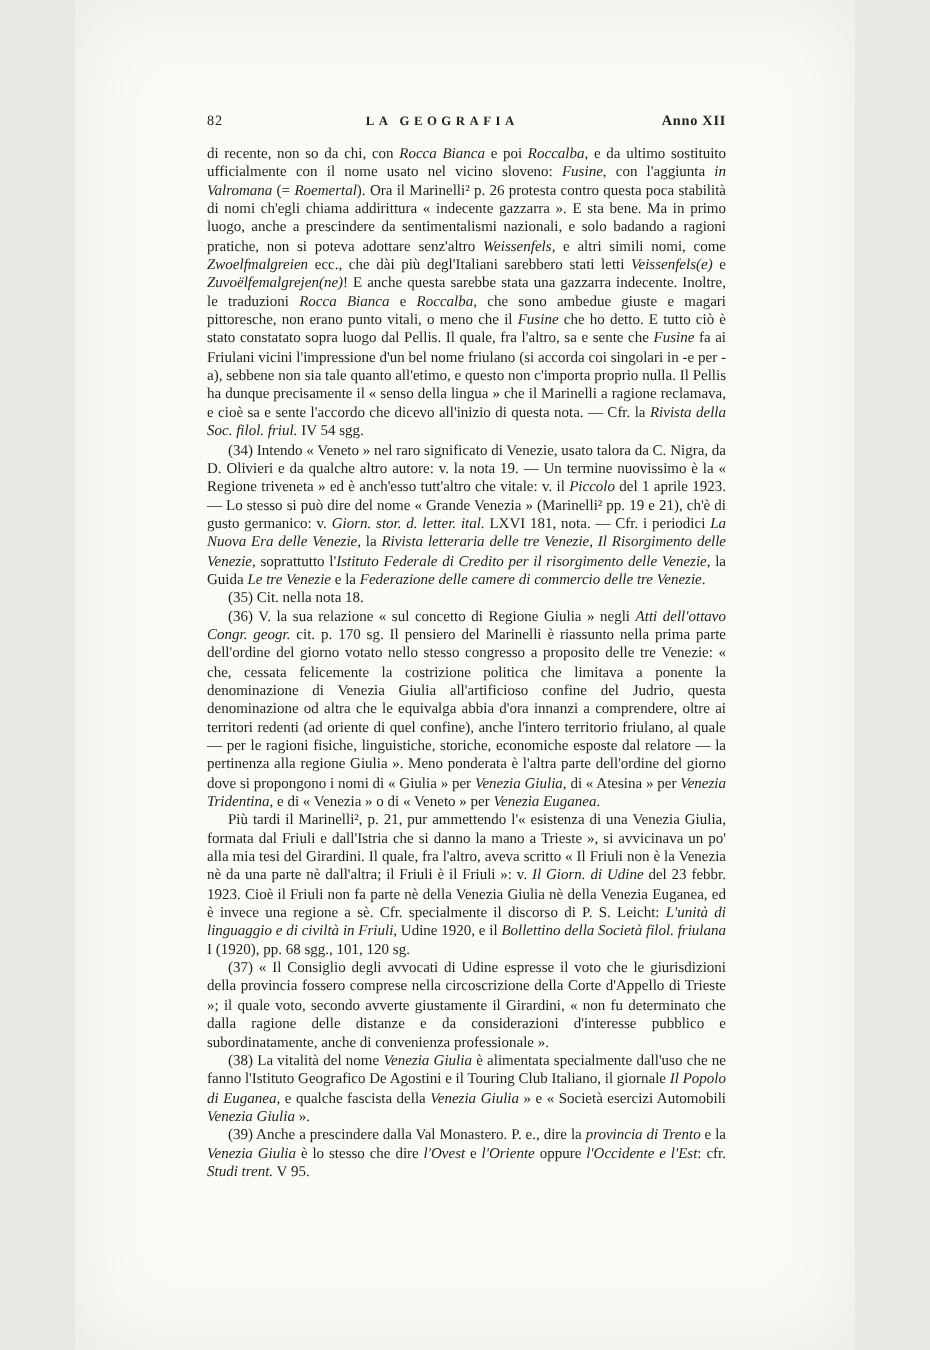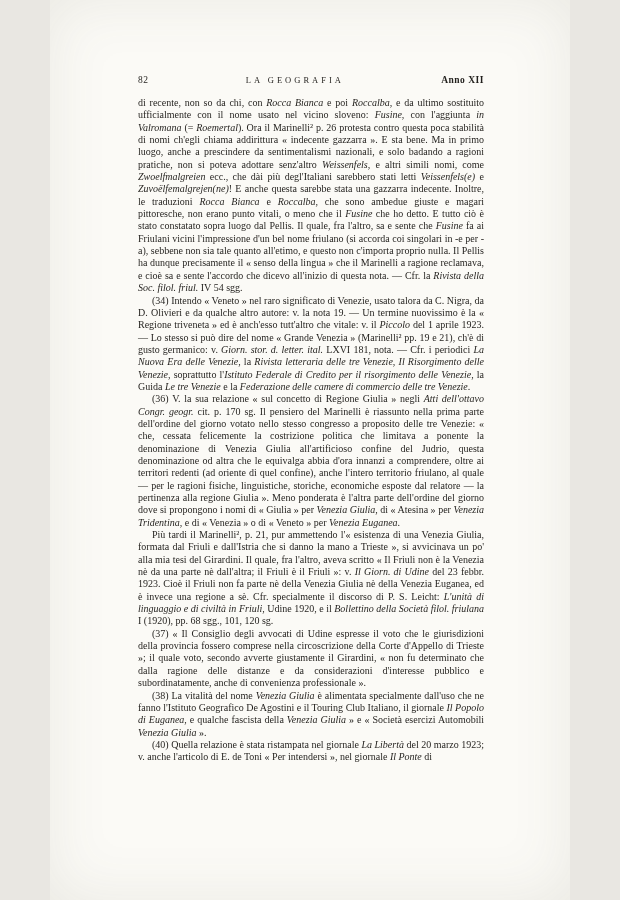--- a/index.html
+++ b/index.html
@@ -26,21 +26,21 @@
     display: flex;
     justify-content: space-between;
     align-items: baseline;
   }
   .page-number {
     font-size: 9.5px;
     letter-spacing: 0.5px;
   }
   .journal-title {
     font-size: 8.5px;
-    font-weight: normal;
+    font-weight: bold;
     letter-spacing: 3px;
   }
   .issue-label {
     font-size: 9.5px;
     letter-spacing: 0.5px;
     font-weight: bold;
   }
   .text-block {
     position: absolute;
     top: 97px;
@@ -68,20 +68,21 @@
 
   <div class="running-head">
     <span class="page-number">82</span>
     <span class="journal-title">LA GEOGRAFIA</span>
     <span class="issue-label">Anno XII</span>
   </div>
 
   <div class="text-block">
     <p class="noindent">di recente, non so da chi, con <i>Rocca Bianca</i> e poi <i>Roccalba</i>, e da ultimo sostituito ufficialmente con il nome usato nel vicino sloveno: <i>Fusine</i>, con l'aggiunta <i>in Valromana</i> (= <i>Roemertal</i>). Ora il Marinelli² p. 26 protesta contro questa poca stabilità di nomi ch'egli chiama addirittura « indecente gazzarra ». E sta bene. Ma in primo luogo, anche a prescindere da sentimentalismi nazionali, e solo badando a ragioni pratiche, non si poteva adottare senz'altro <i>Weissenfels</i>, e altri simili nomi, come <i>Zwoelfmalgreien</i> ecc., che dài più degl'Italiani sarebbero stati letti <i>Veissenfels(e)</i> e <i>Zuvoëlfemalgrejen(ne)</i>! E anche questa sarebbe stata una gazzarra indecente. Inoltre, le traduzioni <i>Rocca Bianca</i> e <i>Roccalba</i>, che sono ambedue giuste e magari pittoresche, non erano punto vitali, o meno che il <i>Fusine</i> che ho detto. E tutto ciò è stato constatato sopra luogo dal Pellis. Il quale, fra l'altro, sa e sente che <i>Fusine</i> fa ai Friulani vicini l'impressione d'un bel nome friulano (si accorda coi singolari in -e per -a), sebbene non sia tale quanto all'etimo, e questo non c'importa proprio nulla. Il Pellis ha dunque precisamente il « senso della lingua » che il Marinelli a ragione reclamava, e cioè sa e sente l'accordo che dicevo all'inizio di questa nota. — Cfr. la <i>Rivista della Soc. filol. friul.</i> IV 54 sgg.</p>
     <p>(34) Intendo « Veneto » nel raro significato di Venezie, usato talora da C. Nigra, da D. Olivieri e da qualche altro autore: v. la nota 19. — Un termine nuovissimo è la « Regione triveneta » ed è anch'esso tutt'altro che vitale: v. il <i>Piccolo</i> del 1 aprile 1923. — Lo stesso si può dire del nome « Grande Venezia » (Marinelli² pp. 19 e 21), ch'è di gusto germanico: v. <i>Giorn. stor. d. letter. ital.</i> LXVI 181, nota. — Cfr. i periodici <i>La Nuova Era delle Venezie</i>, la <i>Rivista letteraria delle tre Venezie</i>, <i>Il Risorgimento delle Venezie</i>, soprattutto l'<i>Istituto Federale di Credito per il risorgimento delle Venezie</i>, la Guida <i>Le tre Venezie</i> e la <i>Federazione delle camere di commercio delle tre Venezie</i>.</p>
+    <p>(35) Cit. nella nota 18.</p>
     <p>(36) V. la sua relazione « sul concetto di Regione Giulia » negli <i>Atti dell'ottavo Congr. geogr.</i> cit. p. 170 sg. Il pensiero del Marinelli è riassunto nella prima parte dell'ordine del giorno votato nello stesso congresso a proposito delle tre Venezie: « che, cessata felicemente la costrizione politica che limitava a ponente la denominazione di Venezia Giulia all'artificioso confine del Judrio, questa denominazione od altra che le equivalga abbia d'ora innanzi a comprendere, oltre ai territori redenti (ad oriente di quel confine), anche l'intero territorio friulano, al quale — per le ragioni fisiche, linguistiche, storiche, economiche esposte dal relatore — la pertinenza alla regione Giulia ». Meno ponderata è l'altra parte dell'ordine del giorno dove si propongono i nomi di « Giulia » per <i>Venezia Giulia</i>, di « Atesina » per <i>Venezia Tridentina</i>, e di « Venezia » o di « Veneto » per <i>Venezia Euganea</i>.</p>
     <p>Più tardi il Marinelli², p. 21, pur ammettendo l'« esistenza di una Venezia Giulia, formata dal Friuli e dall'Istria che si danno la mano a Trieste », si avvicinava un po' alla mia tesi del Girardini. Il quale, fra l'altro, aveva scritto « Il Friuli non è la Venezia nè da una parte nè dall'altra; il Friuli è il Friuli »: v. <i>Il Giorn. di Udine</i> del 23 febbr. 1923. Cioè il Friuli non fa parte nè della Venezia Giulia nè della Venezia Euganea, ed è invece una regione a sè. Cfr. specialmente il discorso di P. S. Leicht: <i>L'unità di linguaggio e di civiltà in Friuli</i>, Udine 1920, e il <i>Bollettino della Società filol. friulana</i> I (1920), pp. 68 sgg., 101, 120 sg.</p>
     <p>(37) « Il Consiglio degli avvocati di Udine espresse il voto che le giurisdizioni della provincia fossero comprese nella circoscrizione della Corte d'Appello di Trieste »; il quale voto, secondo avverte giustamente il Girardini, « non fu determinato che dalla ragione delle distanze e da considerazioni d'interesse pubblico e subordinatamente, anche di convenienza professionale ».</p>
     <p>(38) La vitalità del nome <i>Venezia Giulia</i> è alimentata specialmente dall'uso che ne fanno l'Istituto Geografico De Agostini e il Touring Club Italiano, il giornale <i>Il Popolo di Euganea</i>, e qualche fascista della <i>Venezia Giulia</i> » e « Società esercizi Automobili <i>Venezia Giulia</i> ».</p>
-    <p>(40) Quella relazione è stata ristampata nel giornale <i>La Libertà</i> del 20 marzo 1923; v. anche l'articolo di E. de Toni « Per intendersi », nel giornale <i>Il Ponte</i> di</p>
+    <p>(39) Anche a prescindere dalla Val Monastero. P. e., dire la <i>provincia di Trento</i> e la <i>Venezia Giulia</i> è lo stesso che dire <i>l'Ovest</i> e <i>l'Oriente</i> oppure <i>l'Occidente e l'Est</i>: cfr. <i>Studi trent.</i> V 95.</p>
   </div>
 
 </div>
 
 </body></html>

